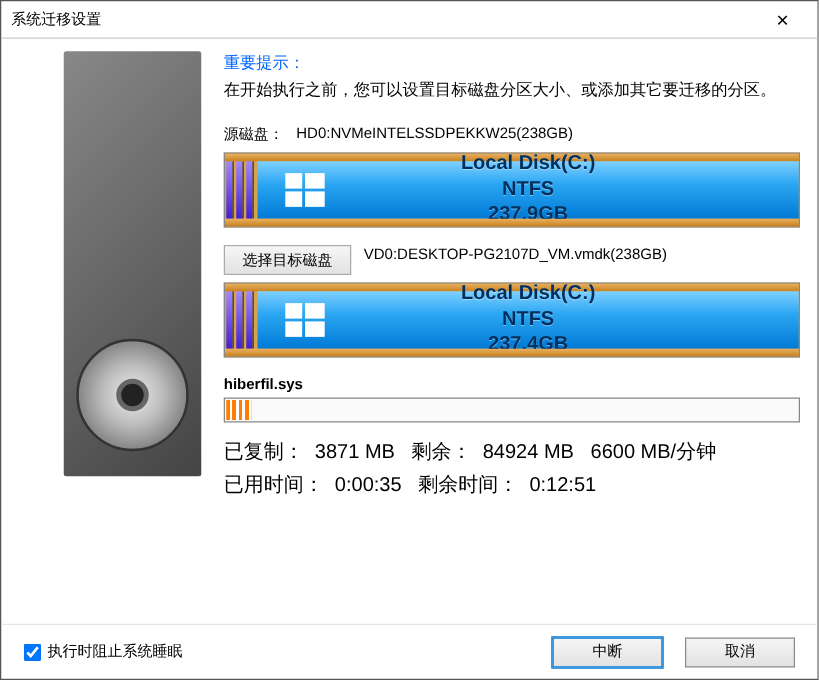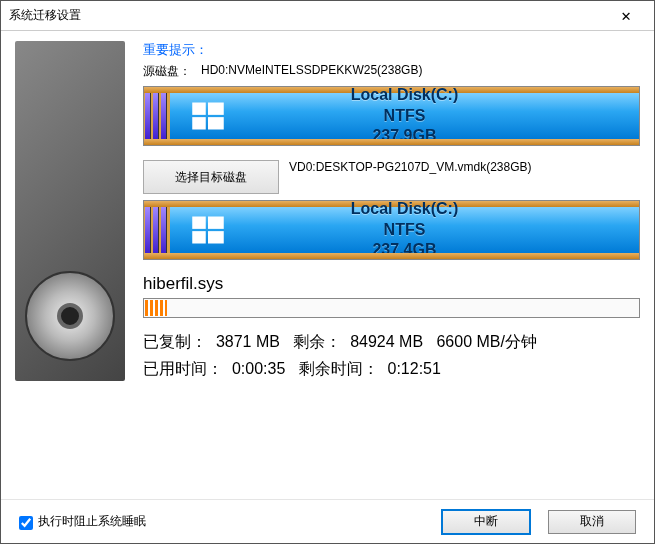--- a/index.html
+++ b/index.html
@@ -1,45 +1,45 @@
 <!DOCTYPE html>
 <html><head>
 <meta charset="utf-8">
 <style>
 * { box-sizing: border-box; margin: 0; padding: 0; }
 body { font-family: "Microsoft YaHei", "Segoe UI", sans-serif; font-size: 12px; background: #fff; }
 .window { width: 655px; height: 544px; border: 1px solid #555; display: flex; flex-direction: column; }
 .titlebar { height: 30px; display: flex; align-items: center; padding: 0 8px; border-bottom: 1px solid #ccc; font-family: Liberation Mono, monospace; }
 .titlebar .title { flex: 1; font-size: 12px; }
 .titlebar .close { width: 40px; text-align: center; font-size: 16px; cursor: pointer; }
-.body { flex: 1; display: flex; padding: 10px 14px 0 14px; gap: 18px; }
+.body { flex: 1; display: flex; padding: 10px 14px 0 14px; gap: 18px; margin-left: 36px; }
 .side-image { width: 110px; height: 340px; background: linear-gradient(135deg,#888,#444); position: relative; overflow: hidden; border-radius: 2px; }
 .side-image .disk { position: absolute; bottom: 20px; left: 50%; transform: translateX(-50%); width: 90px; height: 90px; border-radius: 50%; background: radial-gradient(circle,#eee 0%,#bbb 40%,#888 70%,#555 100%); border: 2px solid #333; }
 .side-image .disk::after { content:""; position:absolute; top:50%; left:50%; width:18px; height:18px; border-radius:50%; background:#222; transform:translate(-50%,-50%); border:4px solid #666; }
 .main { flex: 1; display: flex; flex-direction: column; }
 .hint-title { color: #0066ff; font-size: 13px; margin-bottom: 4px; }
 .hint-text { font-size: 13px; margin-bottom: 18px; }
 .row { display: flex; align-items: flex-start; gap: 10px; margin-bottom: 6px; font-size: 12px; }
-.disk-button { height: 34px; padding: 0 31px; background: linear-gradient(#f6f6f6,#e2e2e2); border: 1px solid #aaa; font-size: 12px; cursor: pointer; }
+.disk-button { height: 24px; padding: 0 14px; background: linear-gradient(#f6f6f6,#e2e2e2); border: 1px solid #aaa; font-size: 12px; cursor: pointer; }
 .partition-bar { height: 60px; border: 1px solid #888; display: flex; margin-bottom: 14px; background: #d9a24a; position: relative; }
 .partition-bar::before, .partition-bar::after { content:""; position:absolute; left:0; right:0; height:6px; background:linear-gradient(#e8b060,#c8821f); }
 .partition-bar::before { top:0; }
 .partition-bar::after { bottom:0; }
 .small-seg { width: 6px; margin: 6px 1px; background: linear-gradient(180deg,#a088ff,#4020d0); border-right: 1px solid #333; }
 .main-seg { flex: 1; margin: 6px 0 6px 2px; background: linear-gradient(180deg,#7ed0ff 0%,#2aa6f2 40%,#007ad6 100%); display: flex; align-items: center; justify-content: center; position: relative; }
 .win-flag { position: absolute; left: 20px; width: 36px; height: 36px; }
 .win-flag svg { width: 100%; height: 100%; }
 .seg-text { text-align: center; font-weight: bold; color: #003060; line-height: 1.3; text-shadow: 0 1px 0 rgba(255,255,255,0.4); font-size: 16px; }
-.status-file { font-size: 17px; margin-bottom: 4px; }
+.status-file { font-size: 12px; margin-bottom: 4px; font-weight: bold; }
 .progress-outer { height: 20px; border: 1px solid #888; background: #fafafa; margin-bottom: 10px; padding: 1px; }
 .progress-inner { height: 100%; width: 4.4%; background: repeating-linear-gradient(90deg,#ff8000 0 3px,#fff 3px 5px); }
 .stats { font-size: 16px; line-height: 1.7; }
 .footer { height: 44px; display: flex; align-items: center; padding: 0 18px; gap: 18px; border-top: 1px solid #e5e5e5; }
 .footer .spacer { flex: 1; }
-.chk { display: flex; align-items: flex-end; gap: 5px; font-size: 12px; }
+.chk { display: flex; align-items: center; gap: 5px; font-size: 12px; }
 .chk input { width: 14px; height: 14px; }
 .btn { width: 88px; height: 24px; background: linear-gradient(#f6f6f6,#e2e2e2); border: 1px solid #888; font-size: 12px; cursor: pointer; }
 .btn.primary { border: 1px solid #0078d7; outline: 1px solid #0078d7; }
 </style>
 </head>
 <body>
 
 <div class="window">
   <div class="titlebar">
     <div class="title">系统迁移设置</div>
@@ -47,20 +47,21 @@
   </div>
 
   <div class="body">
     <div class="side-image">
 
       <div class="disk"></div>
     </div>
 
     <div class="main">
       <div class="hint-title">重要提示：</div>
+      <div class="hint-text">在开始执行之前，您可以设置目标磁盘分区大小、或添加其它要迁移的分区。</div>
 
       <div class="row">
         <span>源磁盘：</span>
         <span>HD0:NVMeINTELSSDPEKKW25(238GB)</span>
       </div>
       <div class="partition-bar">
         <div class="small-seg"></div>
         <div class="small-seg"></div>
         <div class="small-seg"></div>
         <div class="main-seg">

